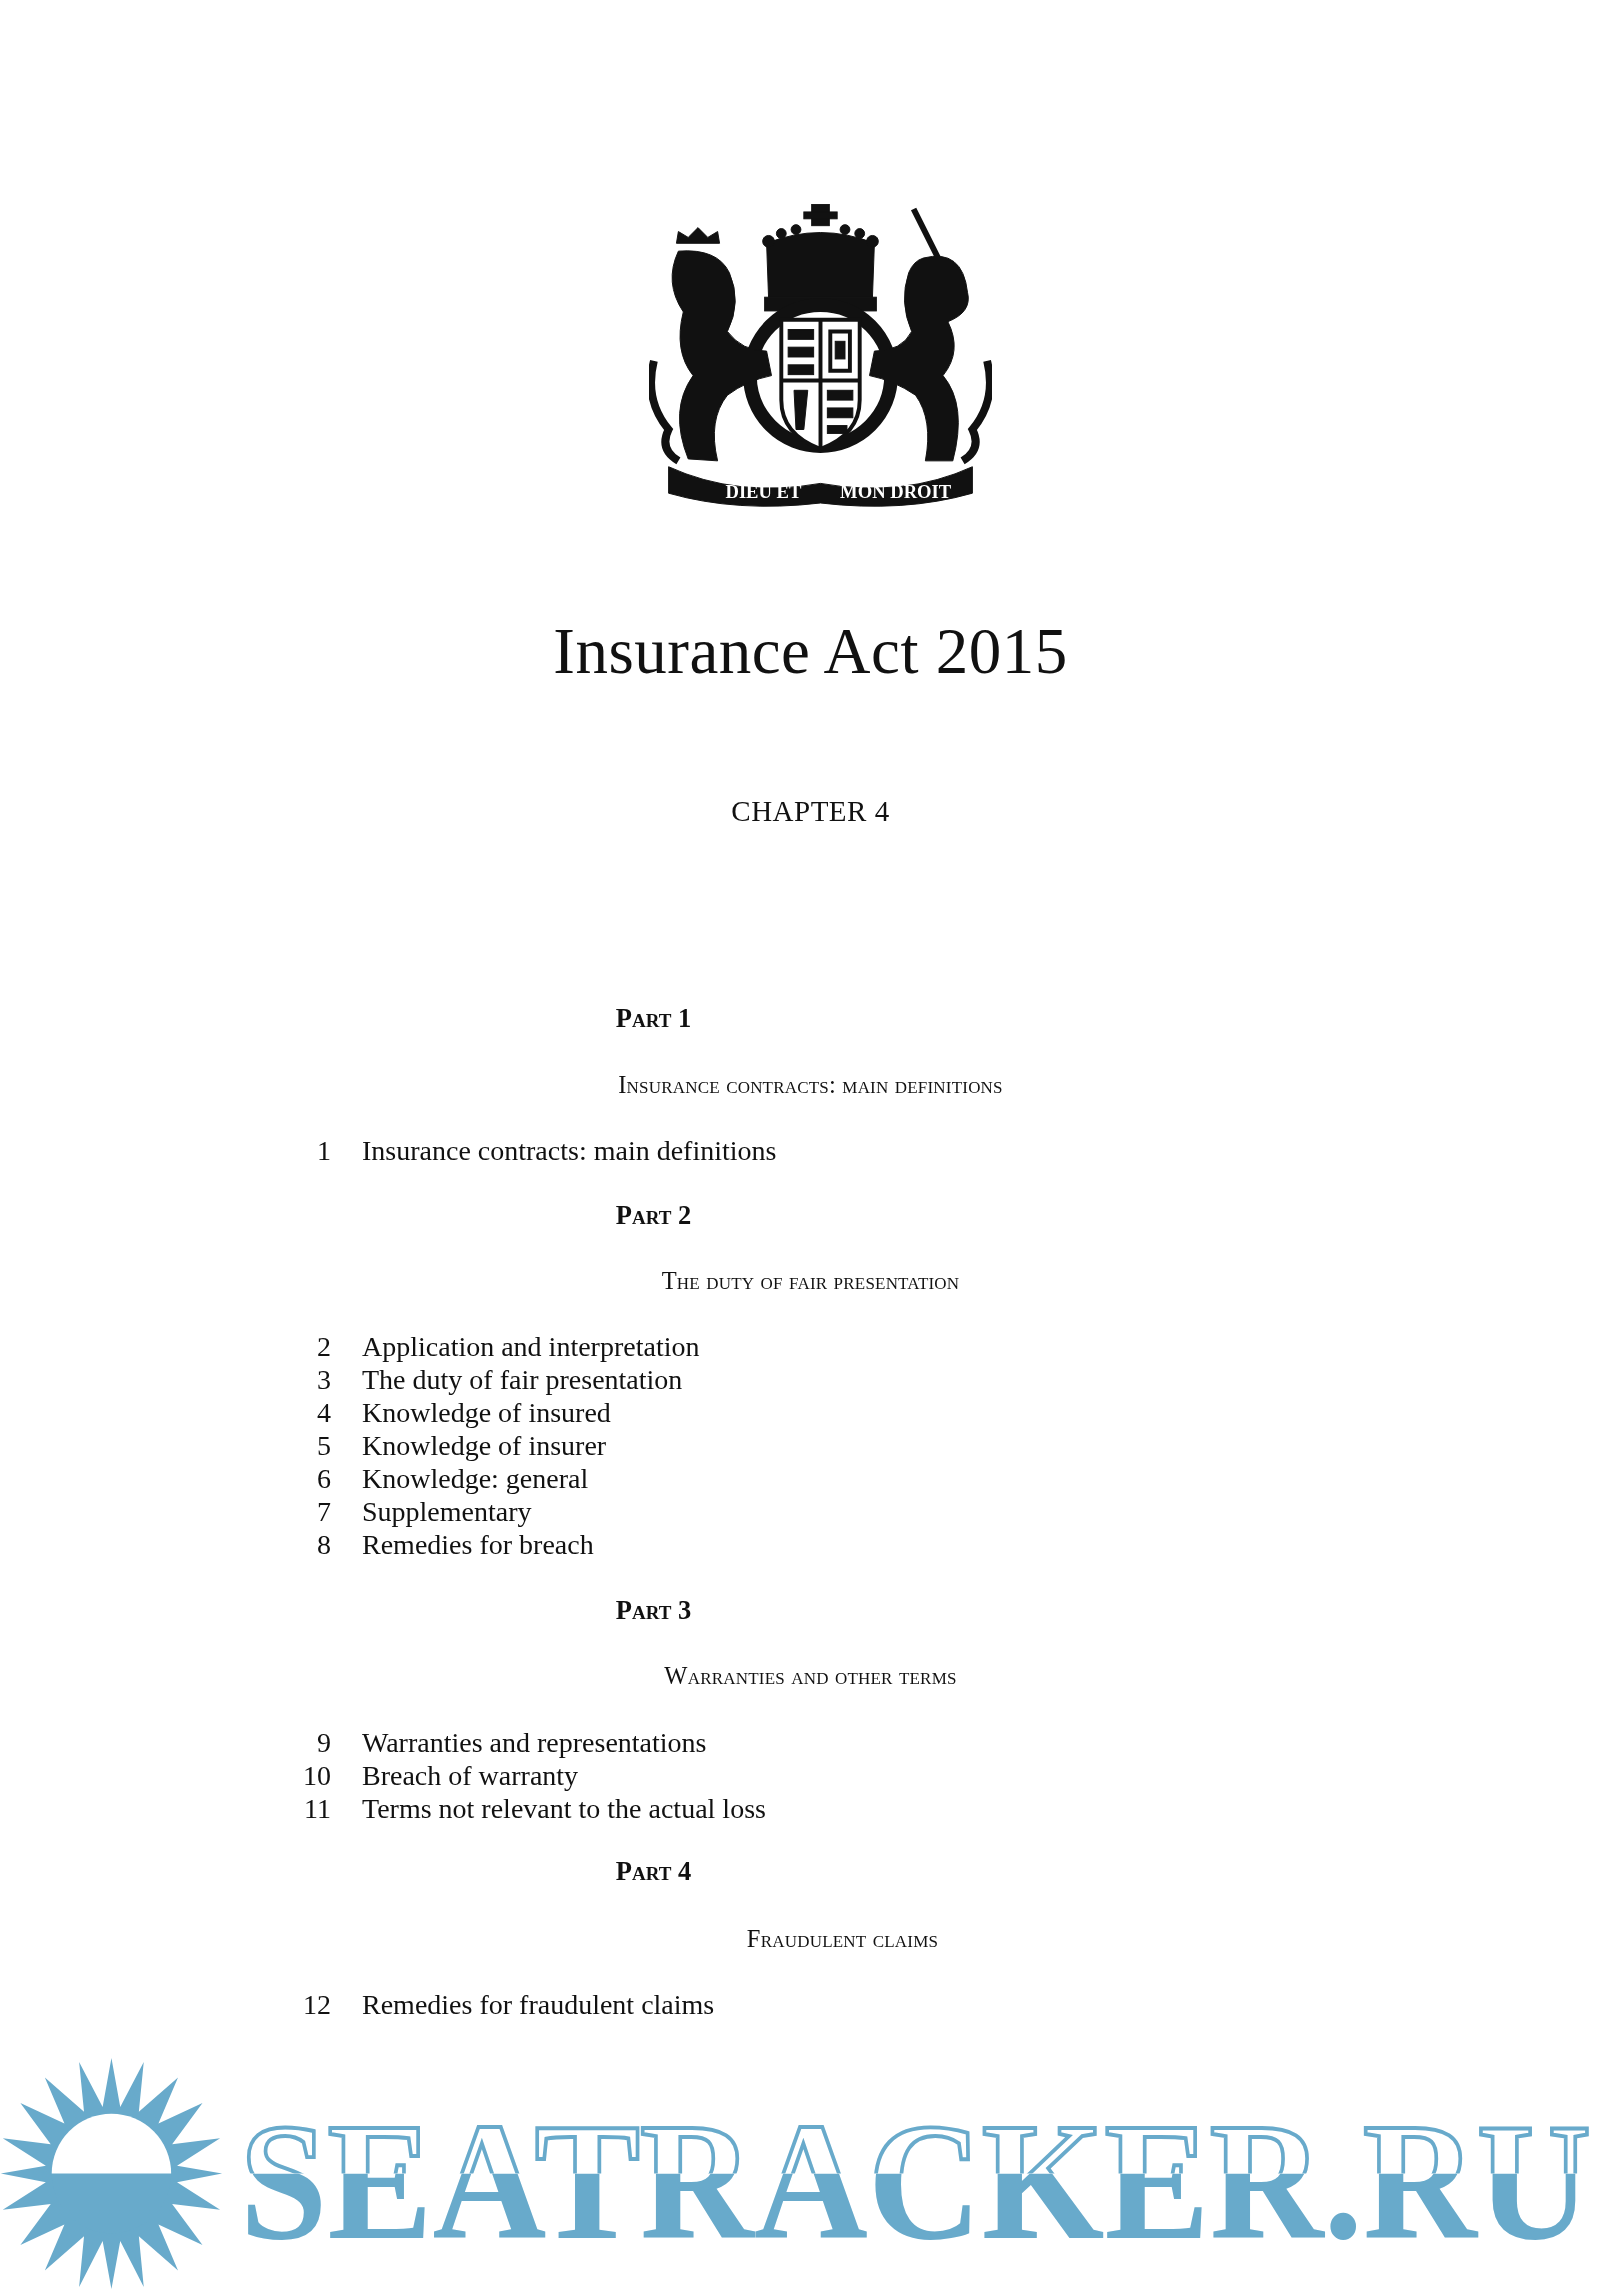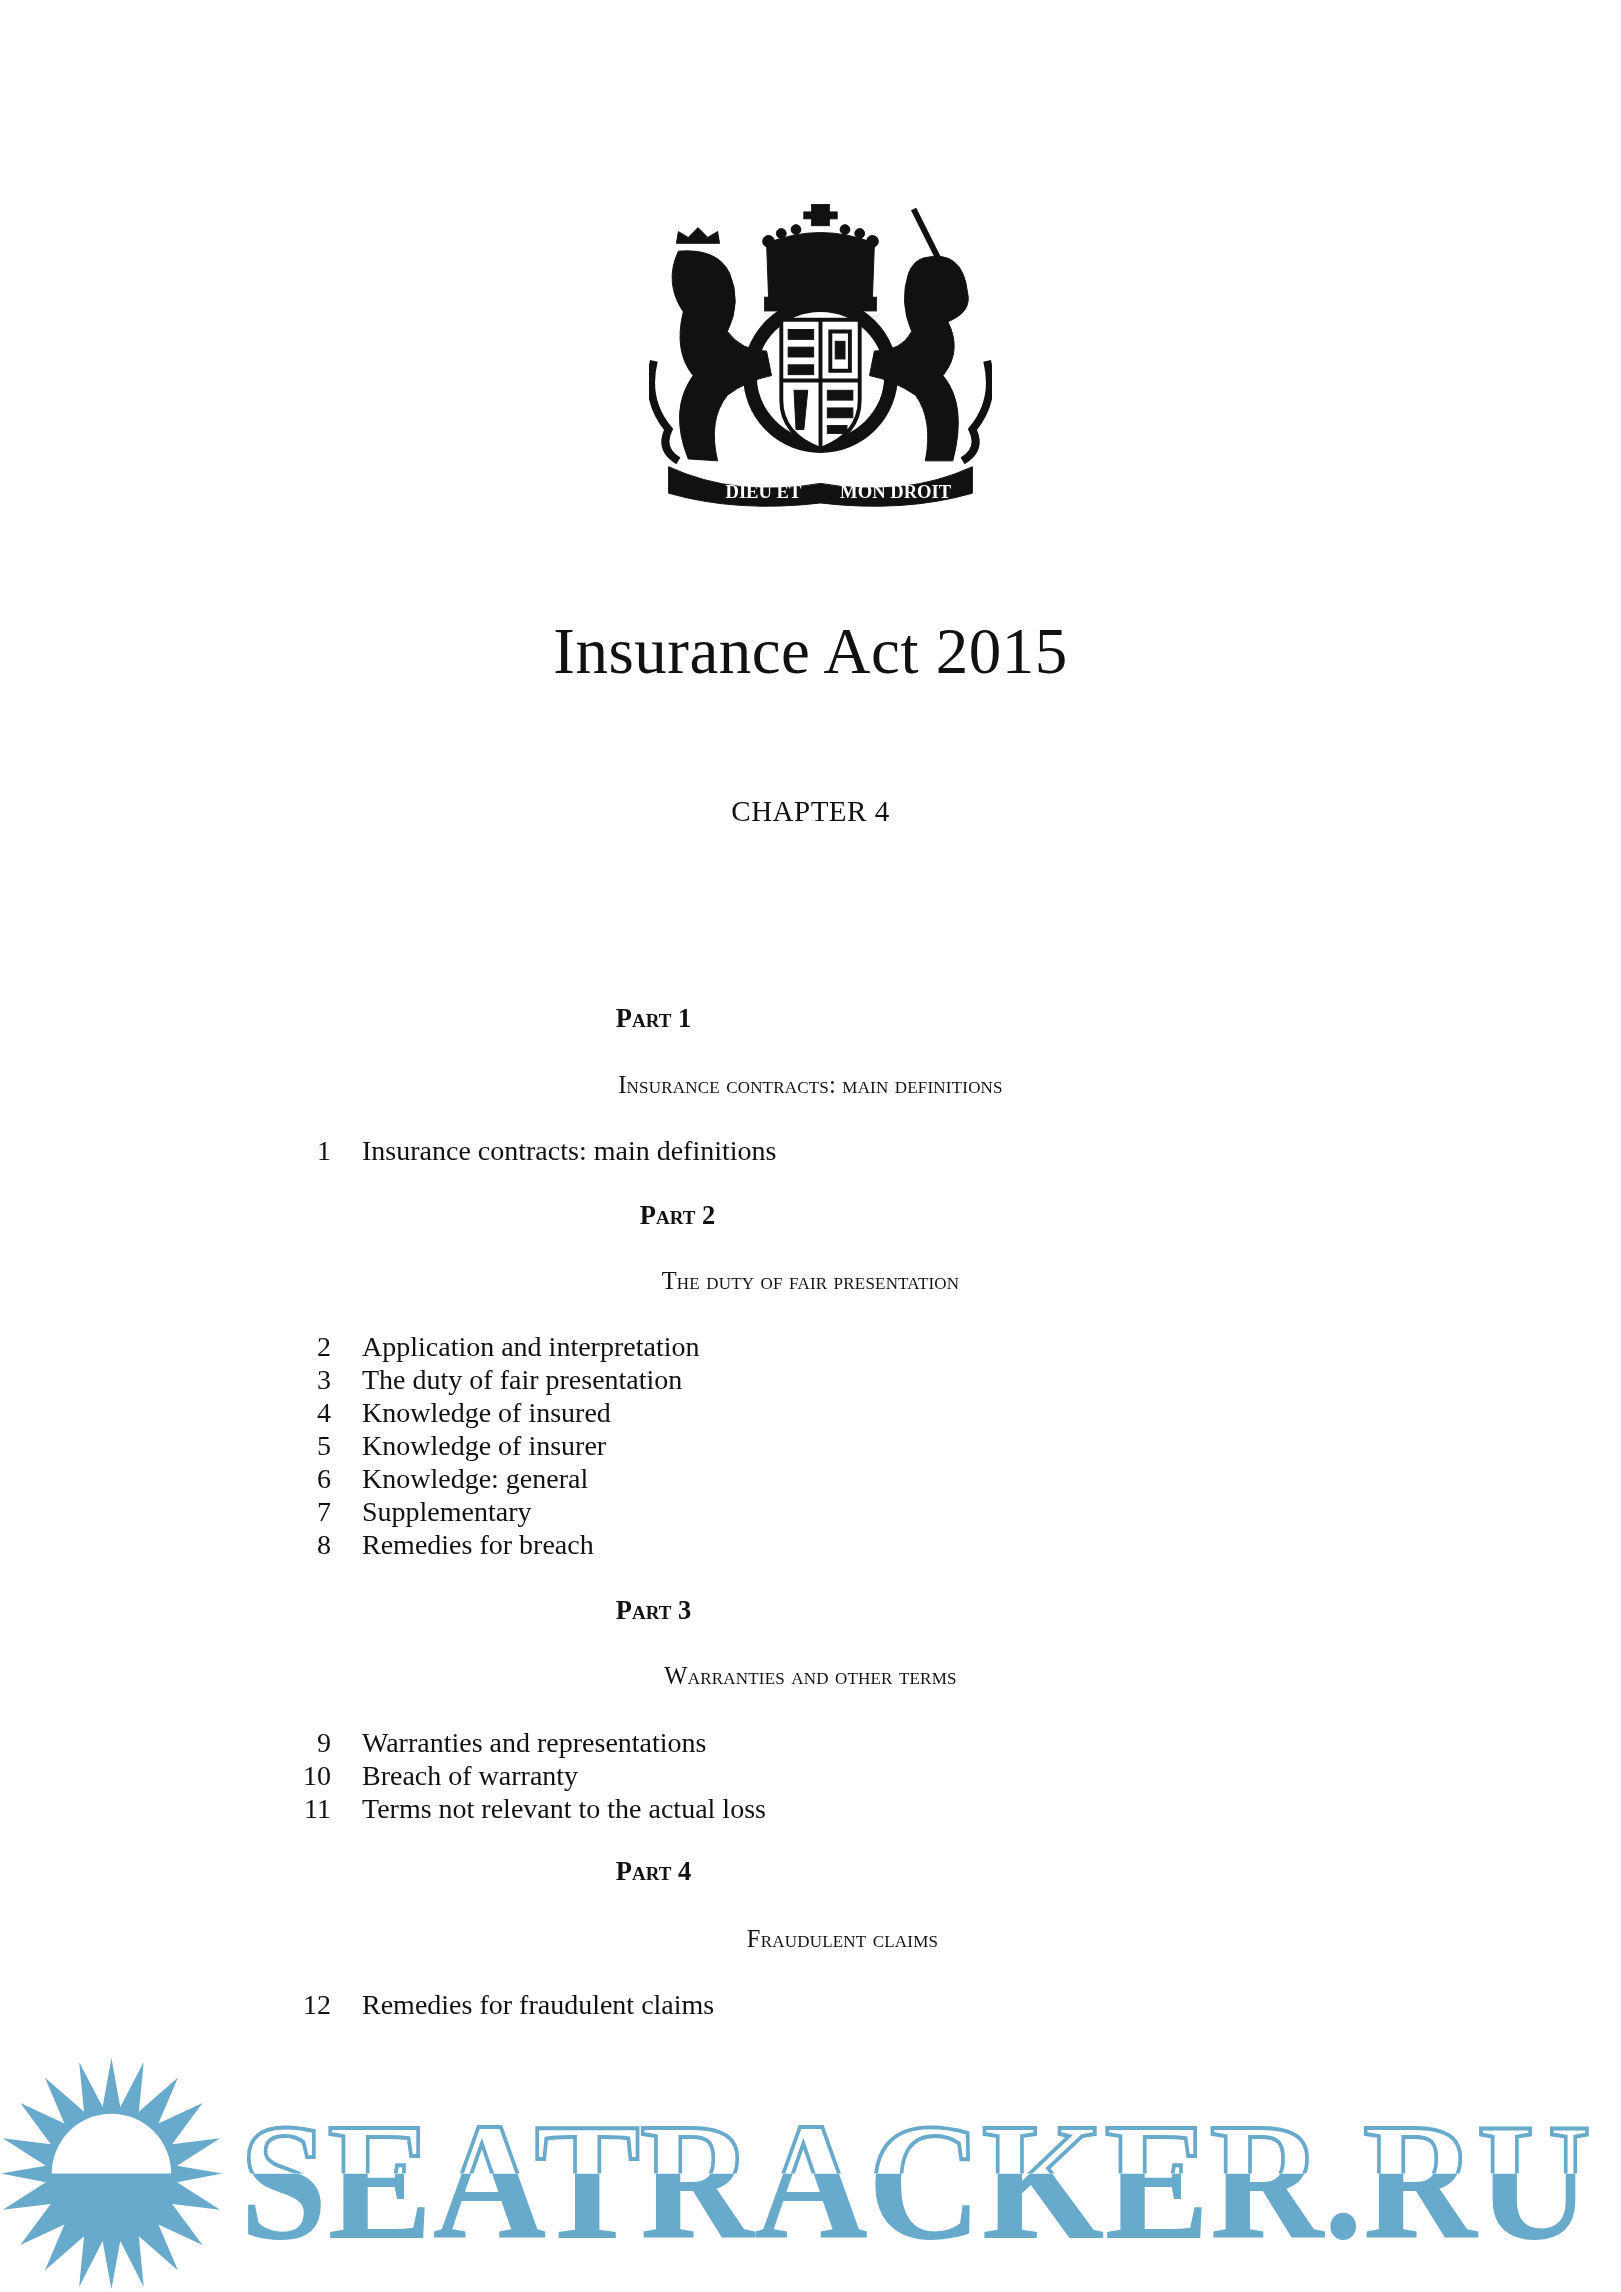--- a/index.html
+++ b/index.html
@@ -81,21 +81,21 @@
 
   <div class="part-heading" style="top:1003px;">Part 1</div>
   <div class="part-subtitle" style="top:1070px;">Insurance contracts: main definitions</div>
   <ul class="toc-list" style="top:1134px;">
     <li class="toc-item">
       <span class="toc-num">1</span>
       <span class="toc-text">Insurance contracts: main definitions</span>
     </li>
   </ul>
 
-  <div class="part-heading" style="top:1200px;padding-left:24px;">Part 2</div>
+  <div class="part-heading" style="top:1200px;">Part 2</div>
   <div class="part-subtitle" style="top:1266px;">The duty of fair presentation</div>
   <ul class="toc-list" style="top:1330px;">
     <li class="toc-item">
       <span class="toc-num">2</span>
       <span class="toc-text">Application and interpretation</span>
     </li>
     <li class="toc-item">
       <span class="toc-num">3</span>
       <span class="toc-text">The duty of fair presentation</span>
     </li>

